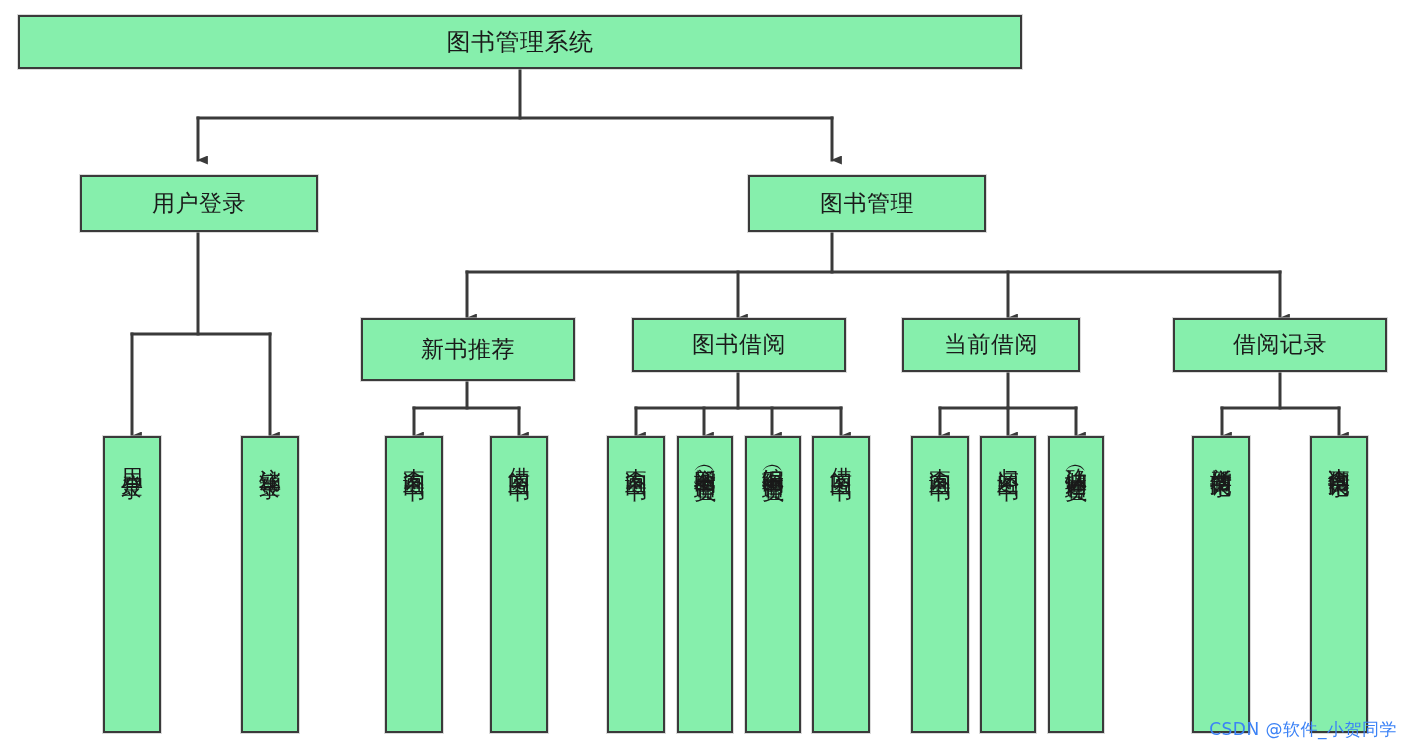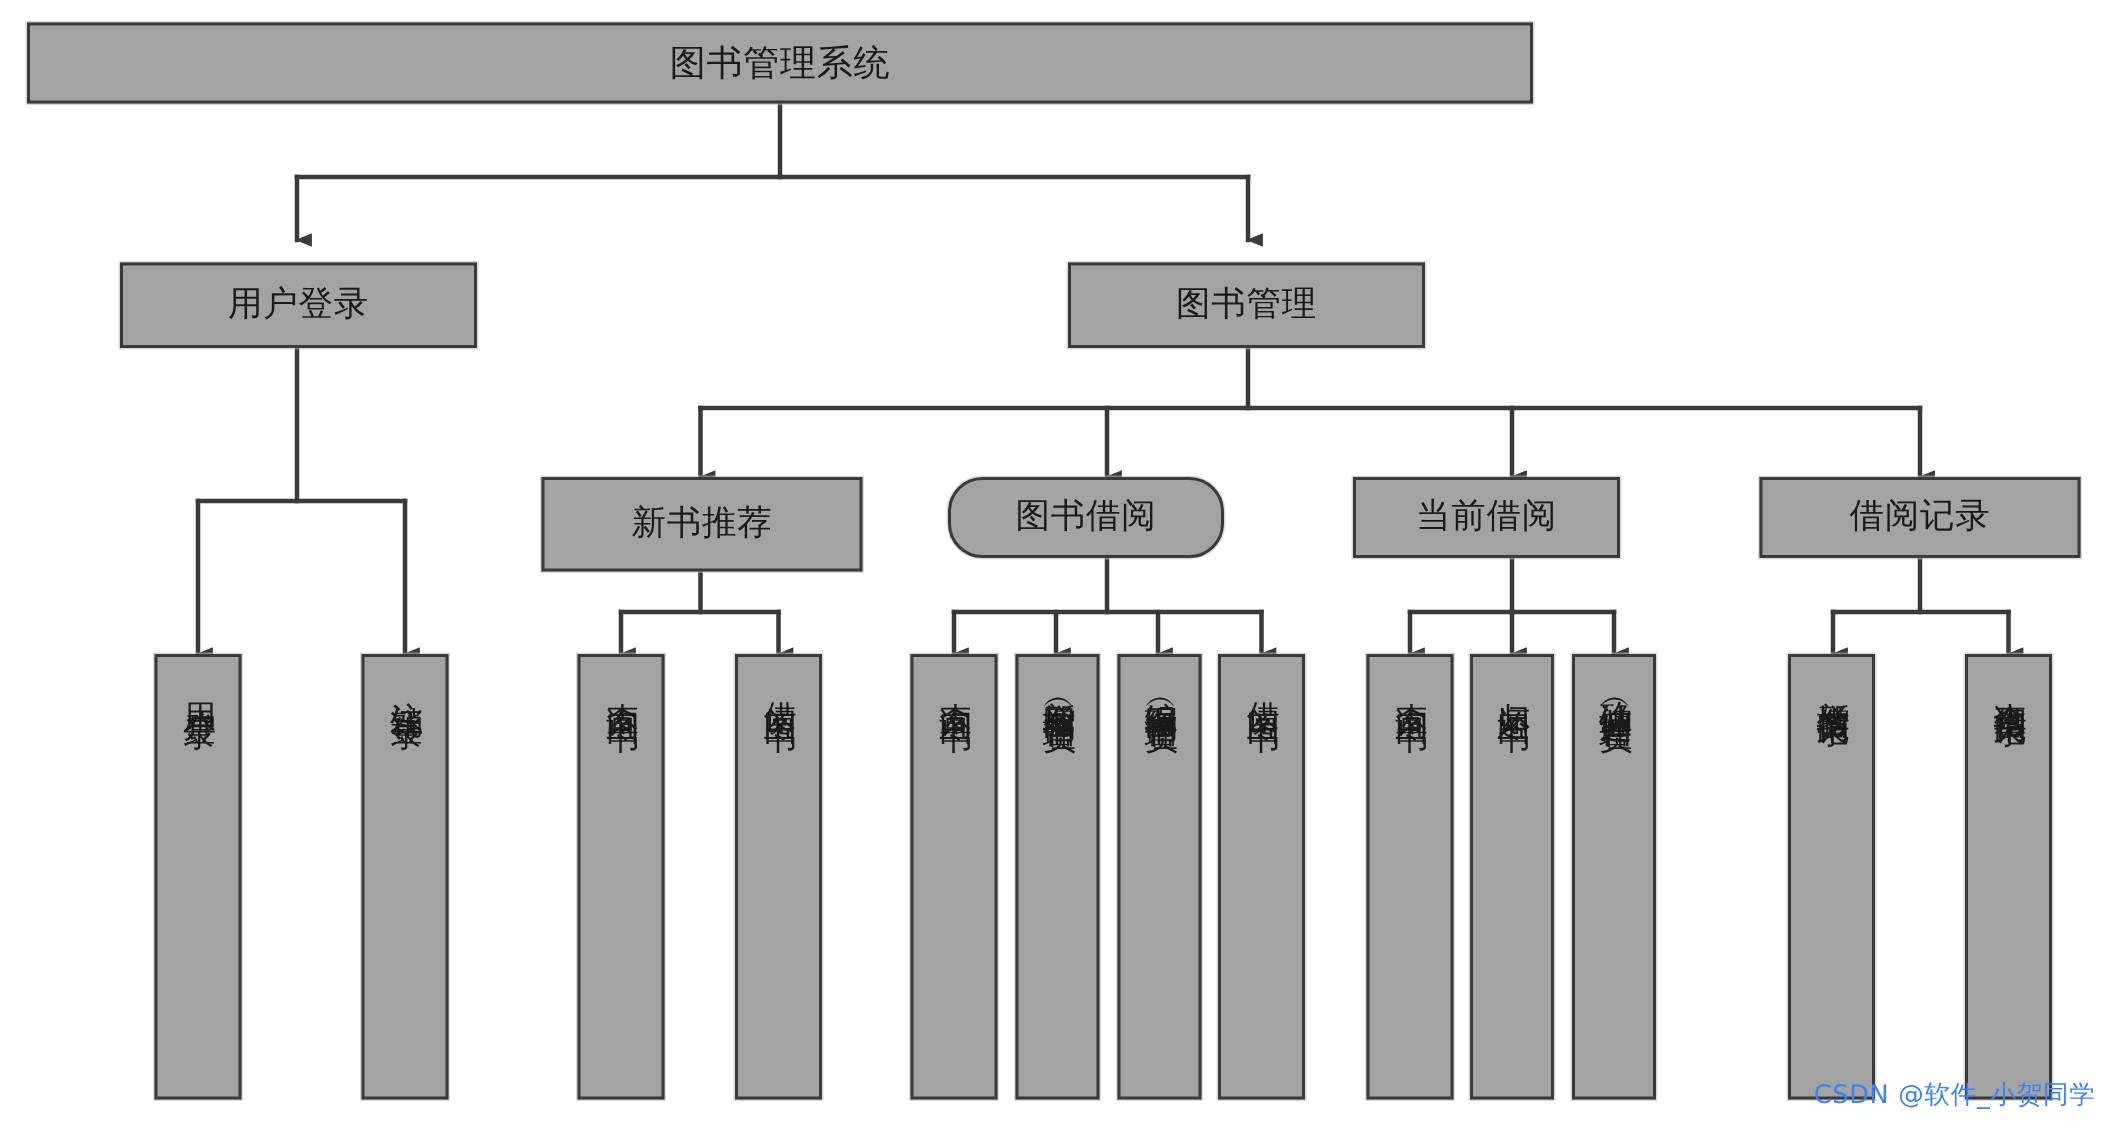--- a/index.html
+++ b/index.html
@@ -27,21 +27,21 @@
     position: absolute;
     left: 0;
     top: 0;
     width: 1405px;
     height: 747px;
     pointer-events: none;
   }
   .node {
     position: absolute;
     box-sizing: border-box;
-    background: #a3a3a3;
+    background: #86efac;
     border: 2px solid #3a3a3a;
     box-shadow: 0 0 0 1px rgba(190,190,190,0.55);
     display: flex;
     align-items: center;
     justify-content: center;
     text-align: center;
   }
   .node-label {
     display: block;
     line-height: 1.18;
@@ -138,28 +138,28 @@
     </g>
   </svg>
 
   <div class="node horiz root" style="left:18px; top:15px; width:1004px; height:54px;">
     <span class="node-label">图书管理系统</span>
   </div>
 
   <div class="node horiz" style="left:80px; top:175px; width:238px; height:57px;">
     <span class="node-label">用户登录</span>
   </div>
-  <div class="node horiz" style="left:712px; top:175px; width:238px; height:57px;">
+  <div class="node horiz" style="left:748px; top:175px; width:238px; height:57px;">
     <span class="node-label">图书管理</span>
   </div>
 
   <div class="node horiz" style="left:361px; top:318px; width:214px; height:63px;">
     <span class="node-label">新书推荐</span>
   </div>
-  <div class="node horiz" style="left:632px; top:318px; width:184px; height:54px;border-radius:23px;">
+  <div class="node horiz" style="left:632px; top:318px; width:214px; height:54px;">
     <span class="node-label">图书借阅</span>
   </div>
   <div class="node horiz" style="left:902px; top:318px; width:178px; height:54px;">
     <span class="node-label">当前借阅</span>
   </div>
   <div class="node horiz" style="left:1173px; top:318px; width:214px; height:54px;">
     <span class="node-label">借阅记录</span>
   </div>
 
   <div class="node vert" style="left:103px; top:436px; width:58px; height:297px;">

